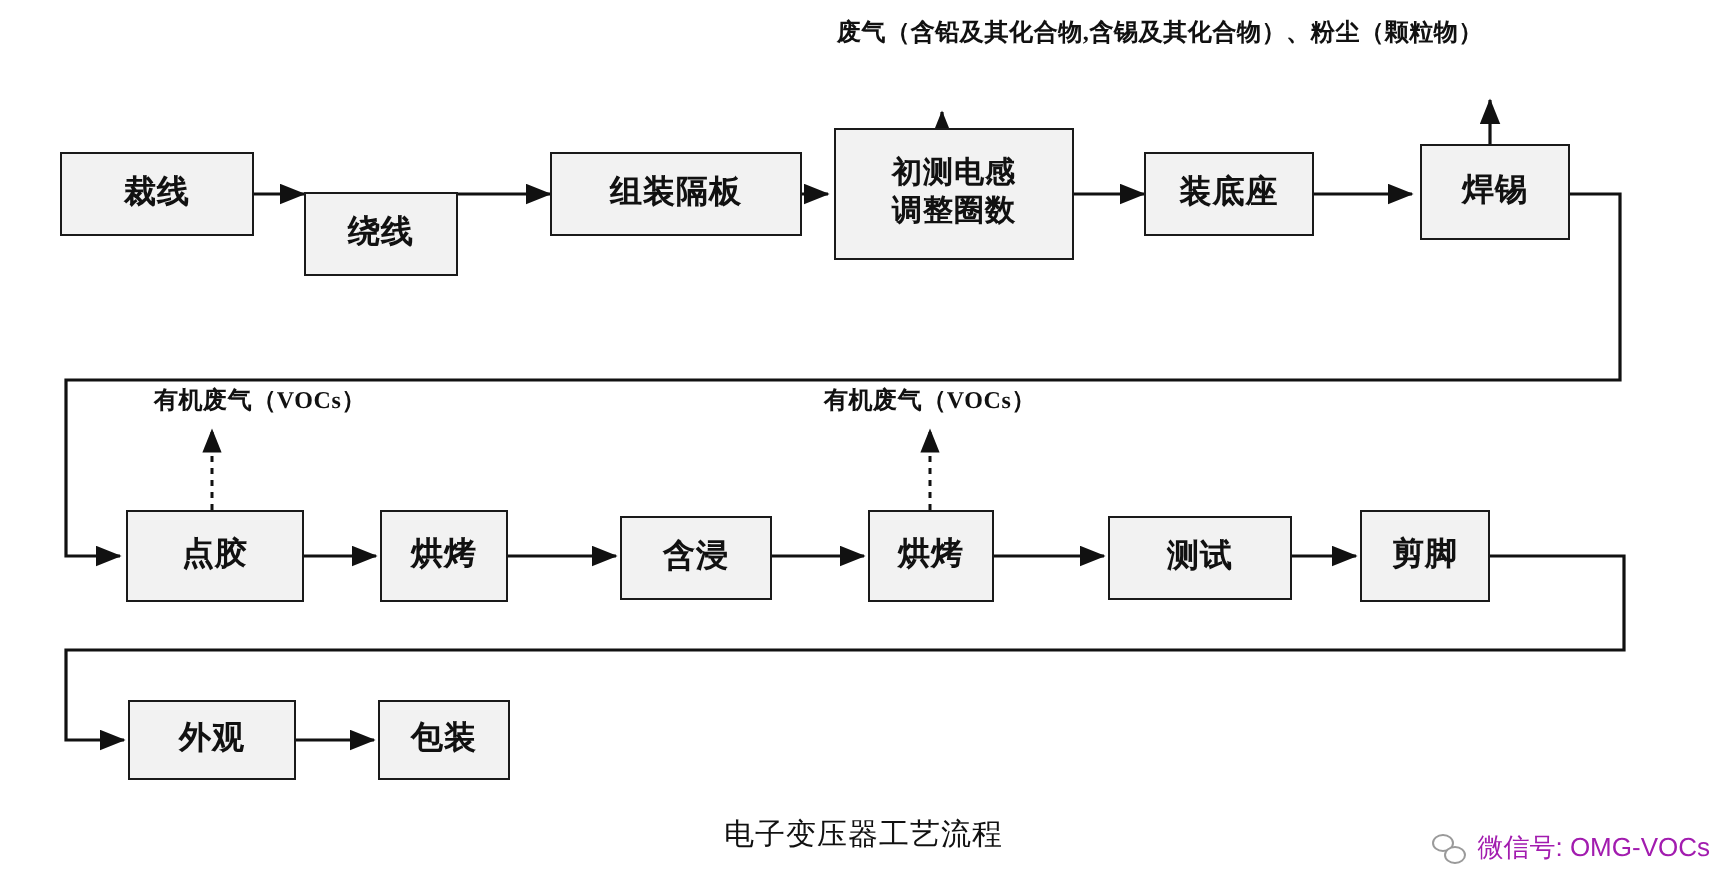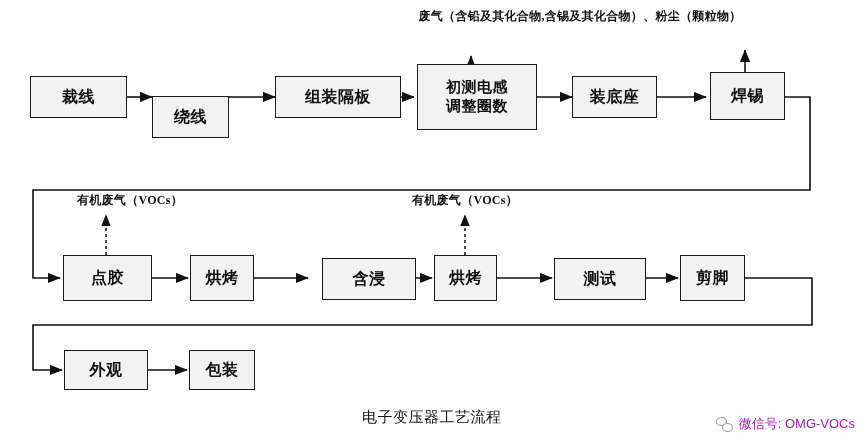--- a/index.html
+++ b/index.html
@@ -151,21 +151,21 @@
   </div>
 
   <div class="node" style="left:572px; top:76px; width:85px; height:42px;">装底座</div>
 
   <div class="node" style="left:710px; top:72px; width:75px; height:48px;">焊锡</div>
 
   <div class="node" style="left:63px; top:255px; width:89px; height:46px;">点胶</div>
 
   <div class="node" style="left:190px; top:255px; width:64px; height:46px;">烘烤</div>
 
-  <div class="node" style="left:322px; top:258px; width:94px; height:42px;">含浸</div>
+  <div class="node" style="left:310px; top:258px; width:76px; height:42px;">含浸</div>
 
   <div class="node" style="left:434px; top:255px; width:63px; height:46px;">烘烤</div>
 
   <div class="node" style="left:554px; top:258px; width:92px; height:42px;">测试</div>
 
   <div class="node" style="left:680px; top:255px; width:65px; height:46px;">剪脚</div>
 
   <div class="node" style="left:64px; top:350px; width:84px; height:40px;">外观</div>
 
   <div class="node" style="left:189px; top:350px; width:66px; height:40px;">包装</div>

